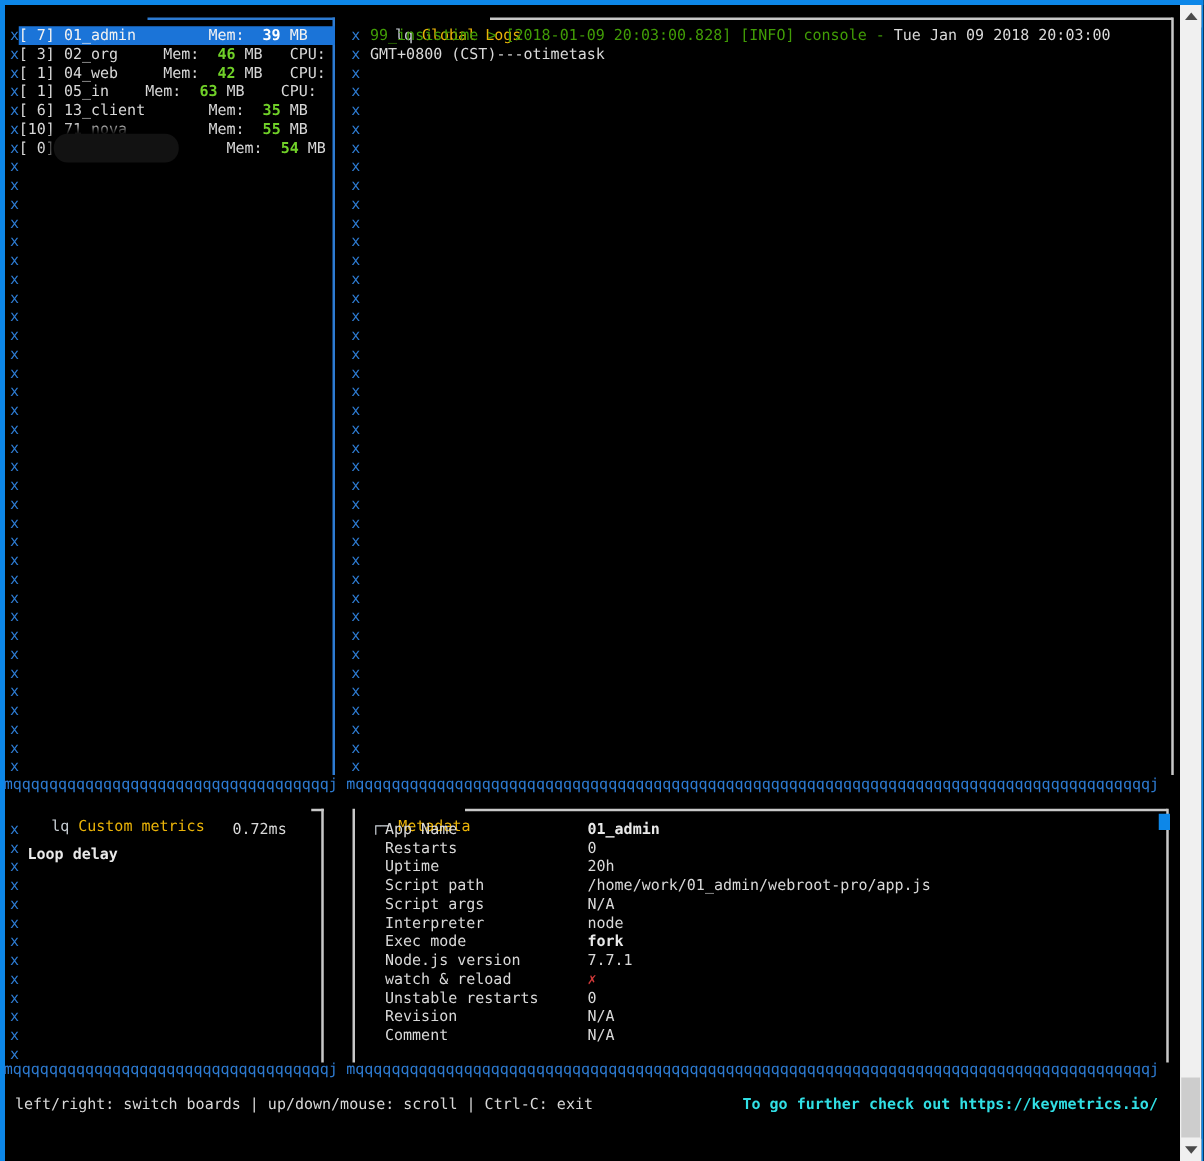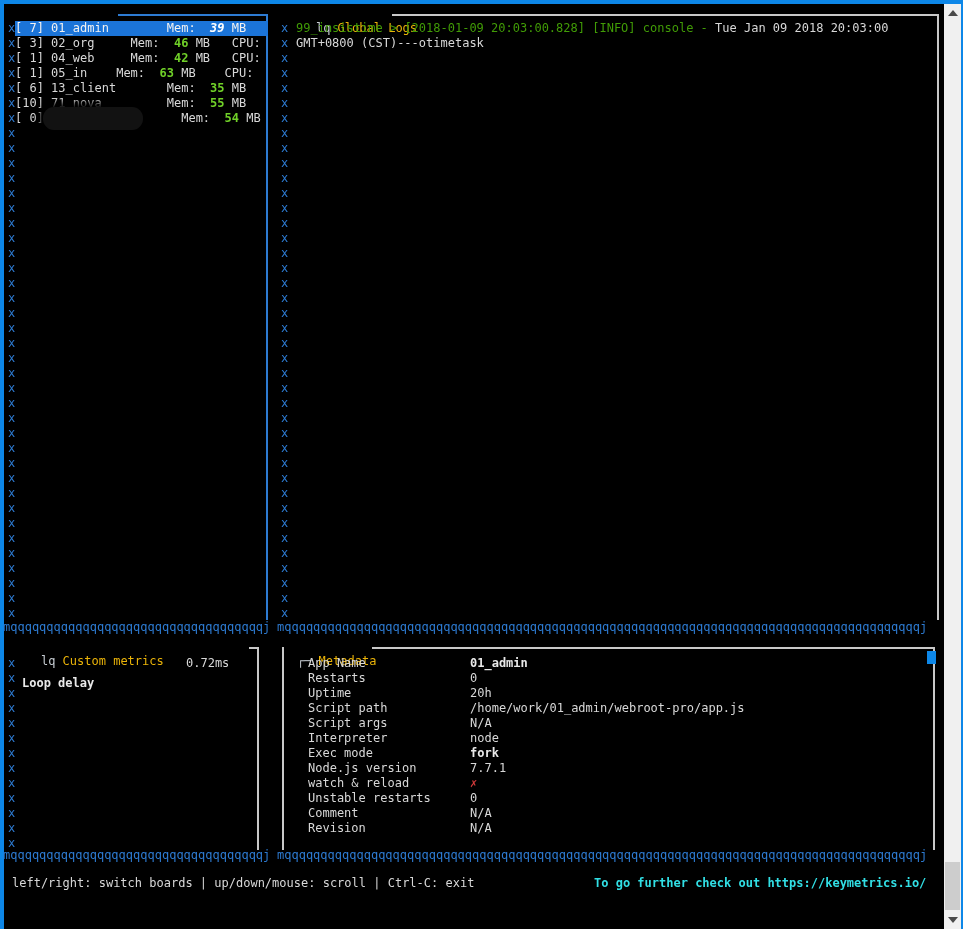--- a/index.html
+++ b/index.html
@@ -23,21 +23,21 @@
   .hline,.vline{position:absolute;}
   .bline{background:#2d7bd2;}
   .gline{background:#c8c8c8;}
   
   .xcol{position:absolute;white-space:pre;color:#2d7bd2;}
   
   #process-rows{position:absolute;left:15px;top:21px;}
   .prow{position:relative;height:15px;white-space:pre;}
   .prow.selected{background:#1b74d8;width:253px;color:#f2f2f2;}
   .memval{color:#70d028;font-weight:bold;}
-  .prow.selected .memval{color:#ffffff;font-style:italic;}
+  .prow.selected .memval{color:#ffffff;}
   .redact{position:absolute;left:28px;top:-4px;width:100px;height:23px;background:#121212;
           border-radius:11px;box-shadow:0 0 6px 4px #000;}
   
   #log-lines{position:absolute;left:296px;top:21px;}
   .logline{height:15px;white-space:pre;}
   
   .metric-name{font-weight:bold;color:#e9e9e9;}
   
   #metadata-rows{position:absolute;left:308px;top:656px;}
   .mrow{height:15px;white-space:pre;}
@@ -206,22 +206,22 @@
       <div class="mrow"><span class="mlabel">App Name</span><span class="mvalue bold">01_admin</span></div>
       <div class="mrow"><span class="mlabel">Restarts</span><span class="mvalue ">0</span></div>
       <div class="mrow"><span class="mlabel">Uptime</span><span class="mvalue ">20h</span></div>
       <div class="mrow"><span class="mlabel">Script path</span><span class="mvalue ">/home/work/01_admin/webroot-pro/app.js</span></div>
       <div class="mrow"><span class="mlabel">Script args</span><span class="mvalue ">N/A</span></div>
       <div class="mrow"><span class="mlabel">Interpreter</span><span class="mvalue ">node</span></div>
       <div class="mrow"><span class="mlabel">Exec mode</span><span class="mvalue bold">fork</span></div>
       <div class="mrow"><span class="mlabel">Node.js version</span><span class="mvalue ">7.7.1</span></div>
       <div class="mrow"><span class="mlabel">watch &amp; reload</span><span class="mvalue red">✗</span></div>
       <div class="mrow"><span class="mlabel">Unstable restarts</span><span class="mvalue ">0</span></div>
+      <div class="mrow"><span class="mlabel">Revision</span><span class="mvalue ">N/A</span></div>
       <div class="mrow"><span class="mlabel">Comment</span><span class="mvalue ">N/A</span></div>
-      <div class="mrow"><span class="mlabel">Revision</span><span class="mvalue ">N/A</span></div>
     </div>
 
   <div class="qborder" style="left:3px;top:848px;">mqqqqqqqqqqqqqqqqqqqqqqqqqqqqqqqqqqqj</div>
   <div class="qborder" style="left:277px;top:848px;">mqqqqqqqqqqqqqqqqqqqqqqqqqqqqqqqqqqqqqqqqqqqqqqqqqqqqqqqqqqqqqqqqqqqqqqqqqqqqqqqqqqqqqqqqj</div>
 
   <div class="abs pre" style="left:12px;top:876px;">left/right: switch boards | up/down/mouse: scroll | Ctrl-C: exit</div>
   <div class="abs pre cyan" style="left:594px;top:876px;">To go further check out https://keymetrics.io/</div>
 
   <div class="scrollbar">
     <div class="sb-btn sb-up">

